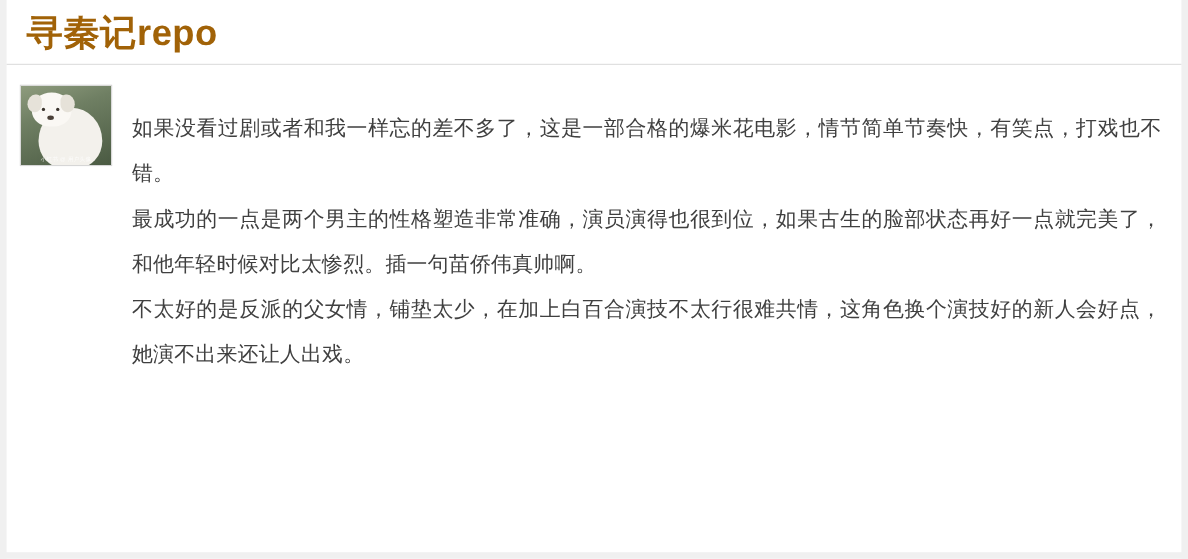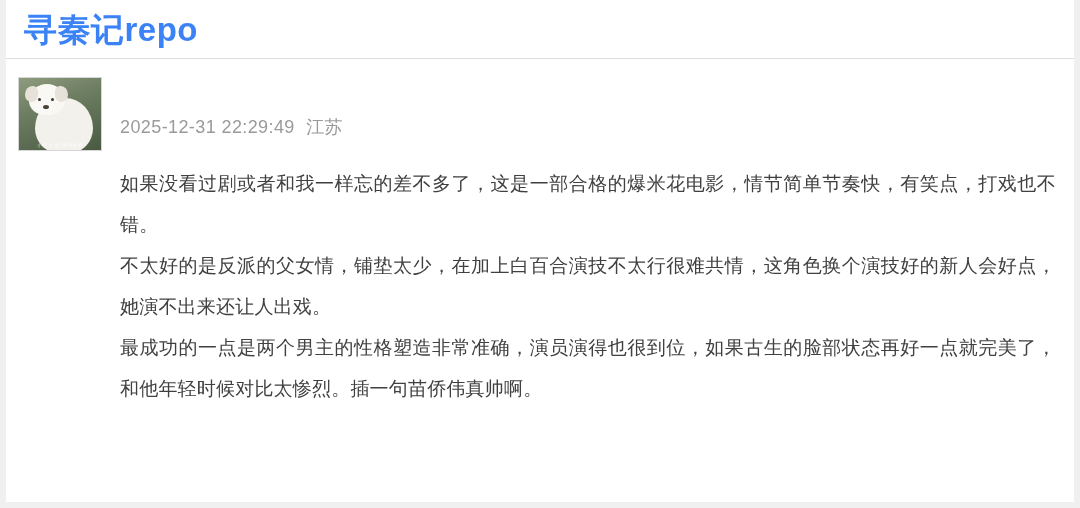--- a/index.html
+++ b/index.html
@@ -23,21 +23,21 @@
     border-right: 6px solid #f0f0f0;
     border-bottom: 6px solid #f0f0f0;
   }
   .title-bar {
     padding: 8px 0 6px 18px;
     border-bottom: 1px solid #dddddd;
   }
   .post-title {
     font-size: 33px;
     font-weight: bold;
-    color: #3b82f6;
+    color: #a16207;
     letter-spacing: 0.5px;
     line-height: 44px;
   }
   .post {
     display: flex;
     padding: 14px 0 0 12px;
   }
   .avatar-col {
     width: 94px;
     flex: 0 0 94px;
@@ -162,26 +162,22 @@
         <div class="dog-ear-l"></div>
         <div class="dog-ear-r"></div>
         <div class="dog-eye-l"></div>
         <div class="dog-eye-r"></div>
         <div class="dog-nose"></div>
         <div class="watermark">小红书 @ 用户头像</div>
       </div>
     </div>
 
     <div class="body-col">
-      <div class="meta">
-        <span>2025-12-31 22:29:49</span>
-        <span class="location">江苏</span>
-      </div>
 
       <div class="content">
         <p>如果没看过剧或者和我一样忘的差不多了，这是一部合格的爆米花电影，情节简单节奏快，有笑点，打戏也不错。</p>
+        <p>最成功的一点是两个男主的性格塑造非常准确，演员演得也很到位，如果古生的脸部状态再好一点就完美了，和他年轻时候对比太惨烈。插一句苗侨伟真帅啊。</p>
         <p>不太好的是反派的父女情，铺垫太少，在加上白百合演技不太行很难共情，这角色换个演技好的新人会好点，她演不出来还让人出戏。</p>
-        <p>最成功的一点是两个男主的性格塑造非常准确，演员演得也很到位，如果古生的脸部状态再好一点就完美了，和他年轻时候对比太惨烈。插一句苗侨伟真帅啊。</p>
       </div>
     </div>
 
   </div>
 </div>
 
 </body></html>

